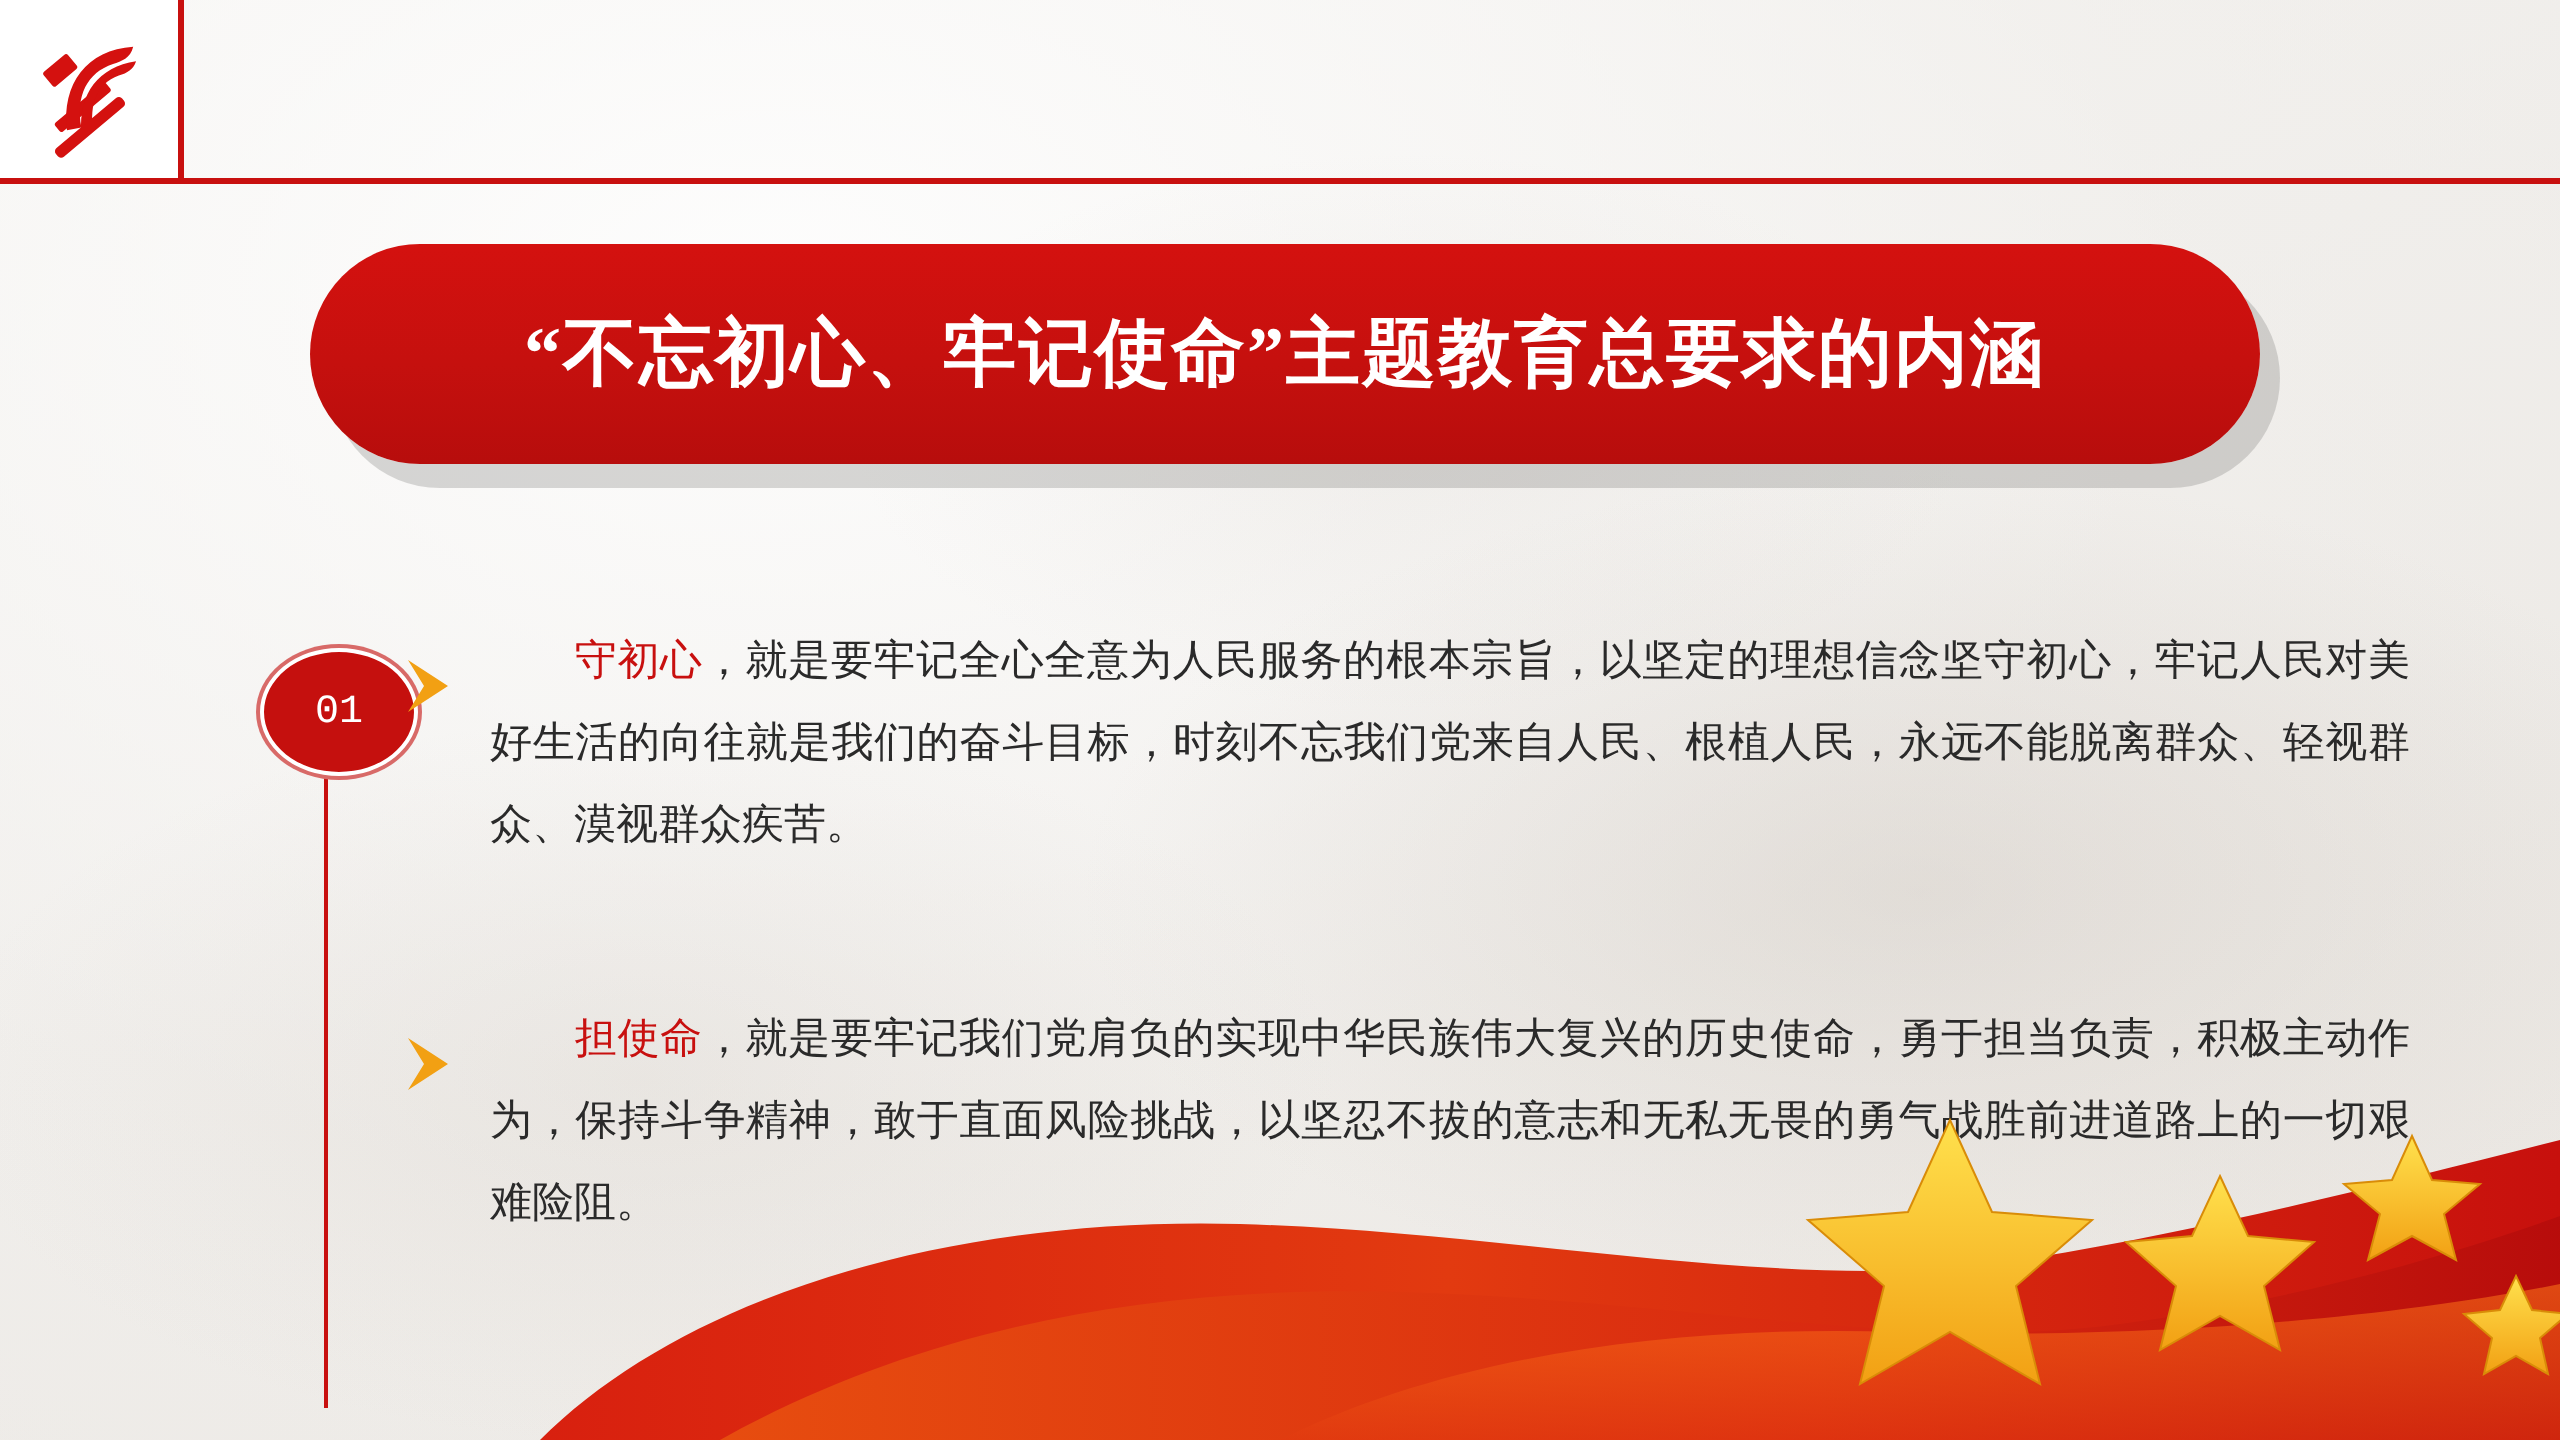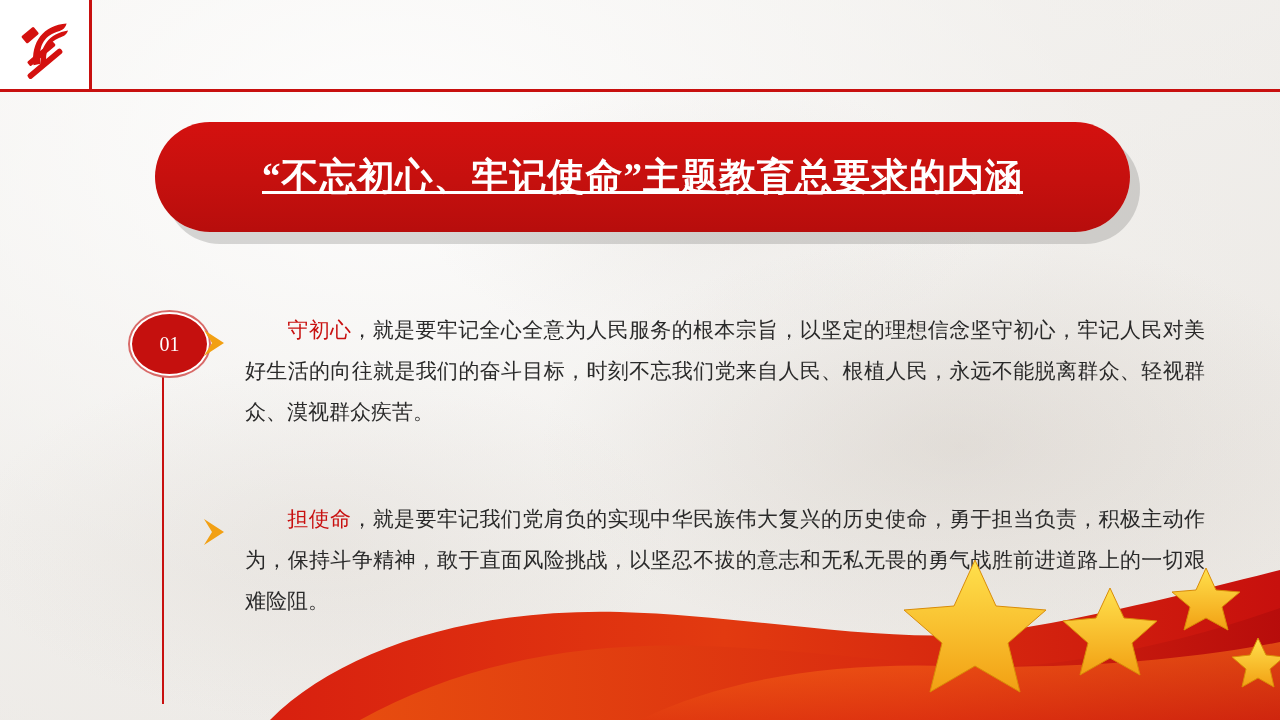--- a/index.html
+++ b/index.html
@@ -75,21 +75,20 @@
     align-items: center;
     justify-content: center;
   }
   .title-text {
     color: #ffffff;
     font-size: 37px;
     font-weight: bold;
     letter-spacing: 1px;
     font-family: "Liberation Serif", "DejaVu Serif", serif;
     white-space: nowrap;
-    text-decoration: underline;
   }
 
   
   .content {
     position: absolute;
     top: 310px;
     left: 0;
     width: 1280px;
   }
 
@@ -104,33 +103,33 @@
 
   .item {
     position: relative;
     display: block;
     margin-bottom: 66px;
   }
 
   .badge {
     position: absolute;
     left: 130px;
-    top: 2px;
+    top: 14px;
     width: 79px;
     height: 64px;
     border-radius: 50%;
     background: #c5100e;
     border: 2px solid #ffffff;
     box-shadow: 0 0 0 2px #d86a68;
     display: flex;
     align-items: center;
     justify-content: center;
     color: #ffffff;
     font-size: 20px;
-    font-family: Liberation Serif, serif;
+    font-family: Liberation Mono, monospace;
     box-sizing: border-box;
   }
 
   .arrow {
     position: absolute;
     left: 202px;
     top: 18px;
     width: 0;
     height: 0;
   }

